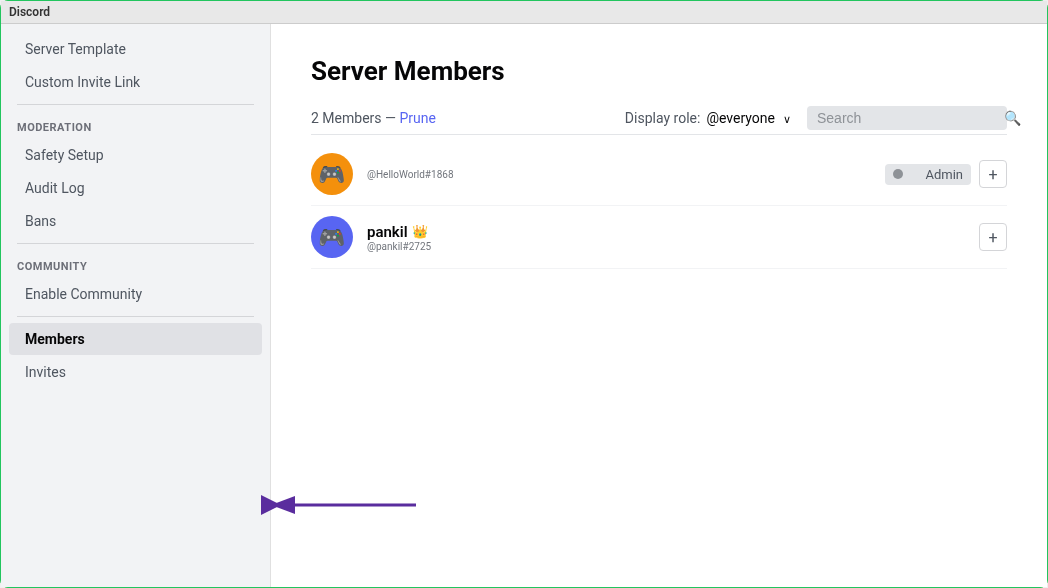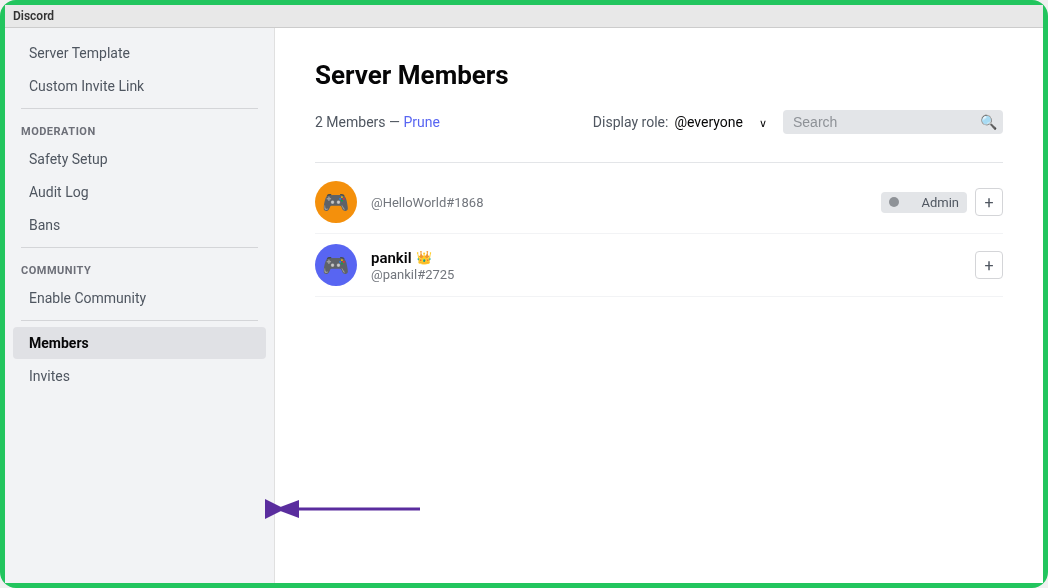--- a/index.html
+++ b/index.html
@@ -7,22 +7,22 @@
       font-family: -apple-system, BlinkMacSystemFont, 'Segoe UI', Roboto, sans-serif;
       background: #f0f0f0;
       display: flex;
       width: 1048px;
       height: 588px;
       overflow: hidden;
     }
     .window {
       width: 1048px;
       height: 588px;
-      border: 5px solid #22c55e;
-      border-radius: 16px;
+      border: 1px solid #22c55e;
+      border-radius: 8px;
       display: flex;
       flex-direction: column;
       background: #eab308;
     }
     .title-bar {
       background: #e8e8e8;
       padding: 4px 8px;
       font-size: 12px;
       font-weight: 600;
       color: #333;
@@ -82,21 +82,21 @@
     .page-title {
       font-size: 26px;
       font-weight: 700;
       color: #060607;
       margin-bottom: 20px;
     }
     .members-toolbar {
       display: flex;
       align-items: center;
       gap: 16px;
-      margin-bottom: 28px;
+      margin-bottom: 4px;
     }
     .members-count {
       font-size: 14px;
       color: #4f5660;
     }
     .prune-link {
       font-size: 14px;
       color: #5865f2;
       cursor: pointer;
       text-decoration: none;
@@ -105,33 +105,33 @@
       margin-left: auto;
       display: flex;
       align-items: center;
       gap: 6px;
       font-size: 14px;
       color: #4f5660;
     }
     .role-selector {
       display: flex;
       align-items: flex-end;
-      gap: 16px;
+      gap: 8px;
       cursor: pointer;
       font-size: 14px;
       color: #060607;
     }
     .search-box {
       display: flex;
       align-items: center;
       background: #e3e5e8;
       border-radius: 4px;
       padding: 4px 10px;
       gap: 6px;
-      width: 220px;
+      width: 200px;
     }
     .search-box input {
       border: none;
       background: transparent;
       font-size: 14px;
       color: #060607;
       outline: none;
       flex: 1;
     }
     .search-box input::placeholder {
@@ -173,21 +173,21 @@
     }
     .member-name {
       font-size: 15px;
       font-weight: 600;
       color: #060607;
       display: flex;
       align-items: center;
       gap: 5px;
     }
     .member-tag {
-      font-size: 13px;
+      font-size: 10px;
       color: #72767d;
     }
     .member-roles {
       display: flex;
       align-items: center;
       gap: 8px;
       margin-left: auto;
     }
     .role-badge {
       display: flex;

